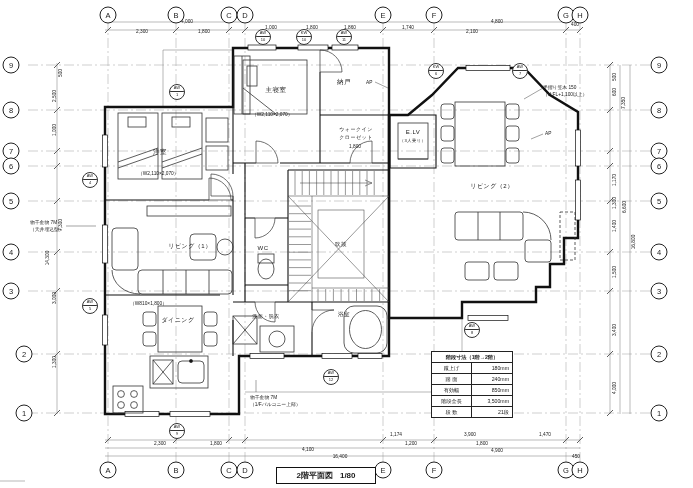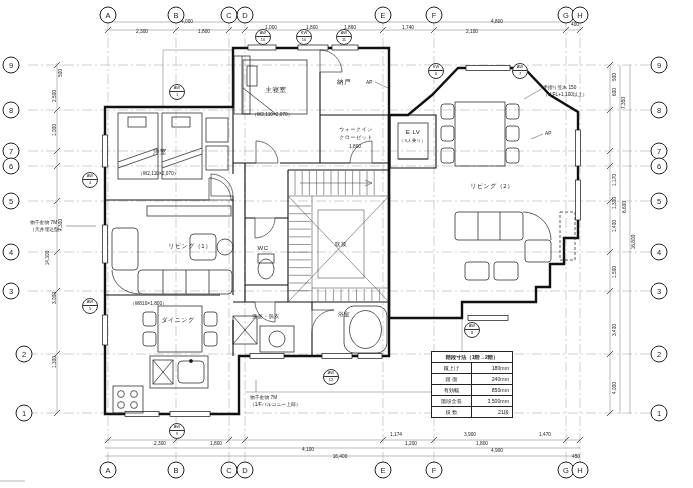--- a/index.html
+++ b/index.html
@@ -256,20 +256,24 @@
         <circle cx="277" cy="339" r="8"></circle>
       <rect x="344" y="306" width="43" height="47" rx="10"></rect>
         <ellipse cx="365.5" cy="329.5" rx="16" ry="19"></ellipse>
     </g>
 
     <g stroke="#444" stroke-width="0.5" fill="none">
       <path d="M543,88 L524,99 M66,226 H96 M256,392 V380 M375,82 L388,88 M543,134 L531,139"></path>
     </g>
   </svg>
 
+  <div id="titleblock">
+    <span>2階平面図</span>
+    <span>1/80</span>
+  </div>
 
   <div id="stairtable">
     <div class="tt">階段寸法（1階→2階）</div>
     <div class="strow">
       <span class="c1">蹴上げ</span>
       <span class="c2">180mm</span>
     </div>
     <div class="strow">
       <span class="c1">踏 面</span>
       <span class="c2">240mm</span>

